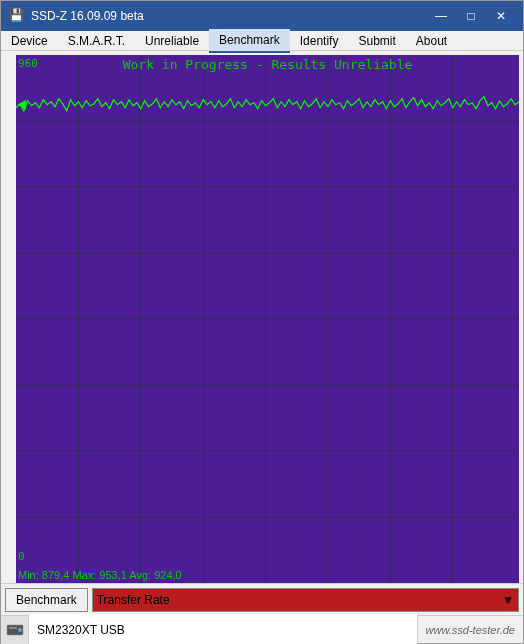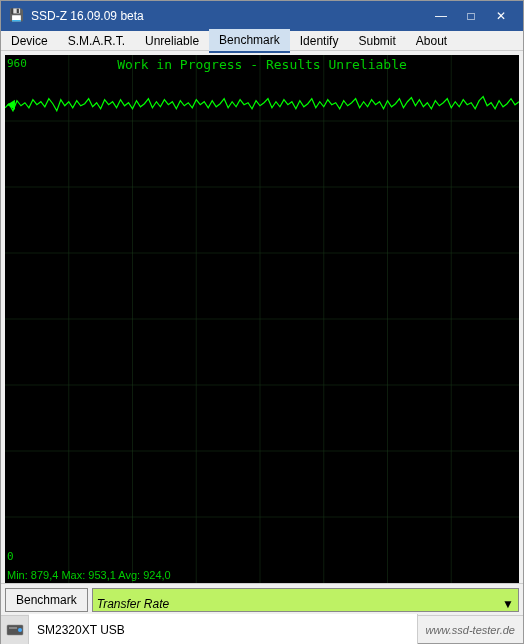--- a/index.html
+++ b/index.html
@@ -70,23 +70,23 @@
       cursor: pointer;
       font-size: 12px;
       color: #000;
     }
     .menu-item.active {
       background: #d0e0f0;
       border-bottom: 2px solid #2b579a;
     }
     .chart-container {
       flex: 1;
-      background: #000000;
+      background: #4c1d95;
       position: relative;
-      margin: 4px 4px 0 4px;
+      margin: 4px 4px 0 15px;
       overflow: hidden;
     }
     .chart-y-label {
       position: absolute;
       color: #00cc00;
       font-size: 11px;
       font-family: monospace;
     }
     .chart-y-top { top: 2px; left: 2px; }
     .chart-y-bottom { bottom: 20px; left: 2px; }
@@ -130,28 +130,27 @@
       border: 1px solid #888;
       padding: 2px 10px;
       font-size: 12px;
       cursor: pointer;
       height: 24px;
     }
     .dropdown-transfer {
       flex: 1;
       height: 24px;
       border: 1px solid #888;
-      background: #bef264;
+      background: #b91c1c;
       font-size: 12px;
       padding: 0 4px;
       display: flex;
-      align-items: flex-end;
+      align-items: center;
       justify-content: space-between;
       cursor: pointer;
-      font-style: italic;
     }
     .status-bar {
       height: 28px;
       background: #f0f0f0;
       border-top: 1px solid #ccc;
       display: flex;
       align-items: center;
       flex-shrink: 0;
     }
     .status-icon {

